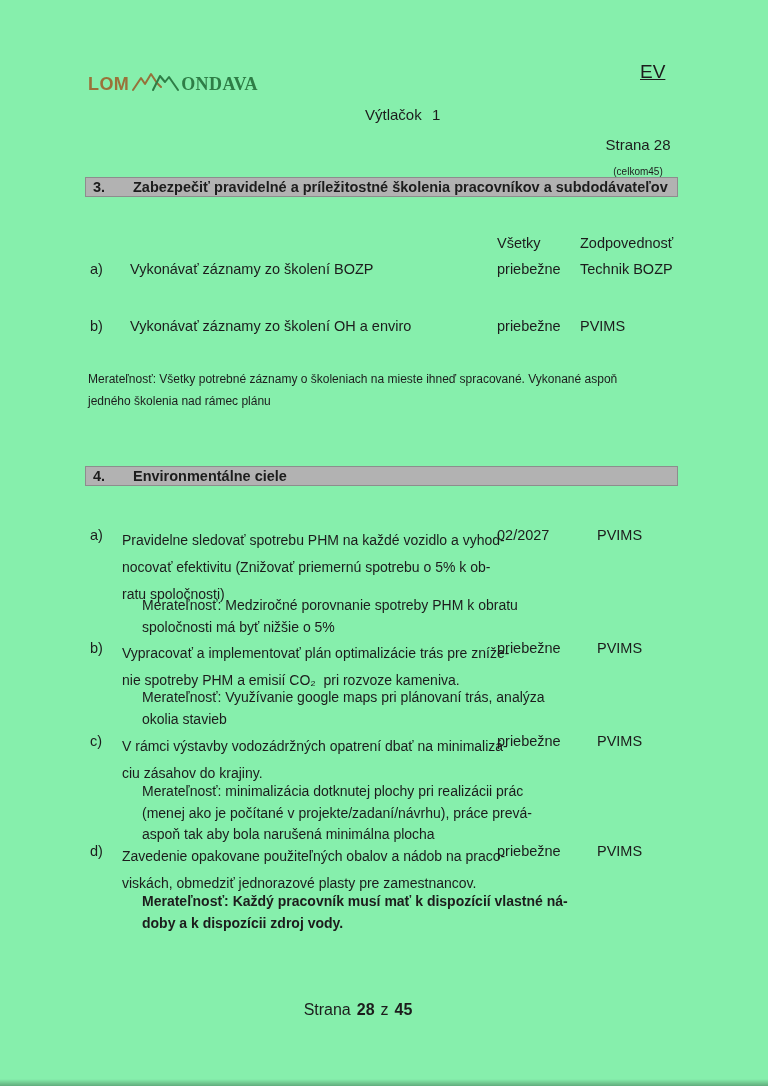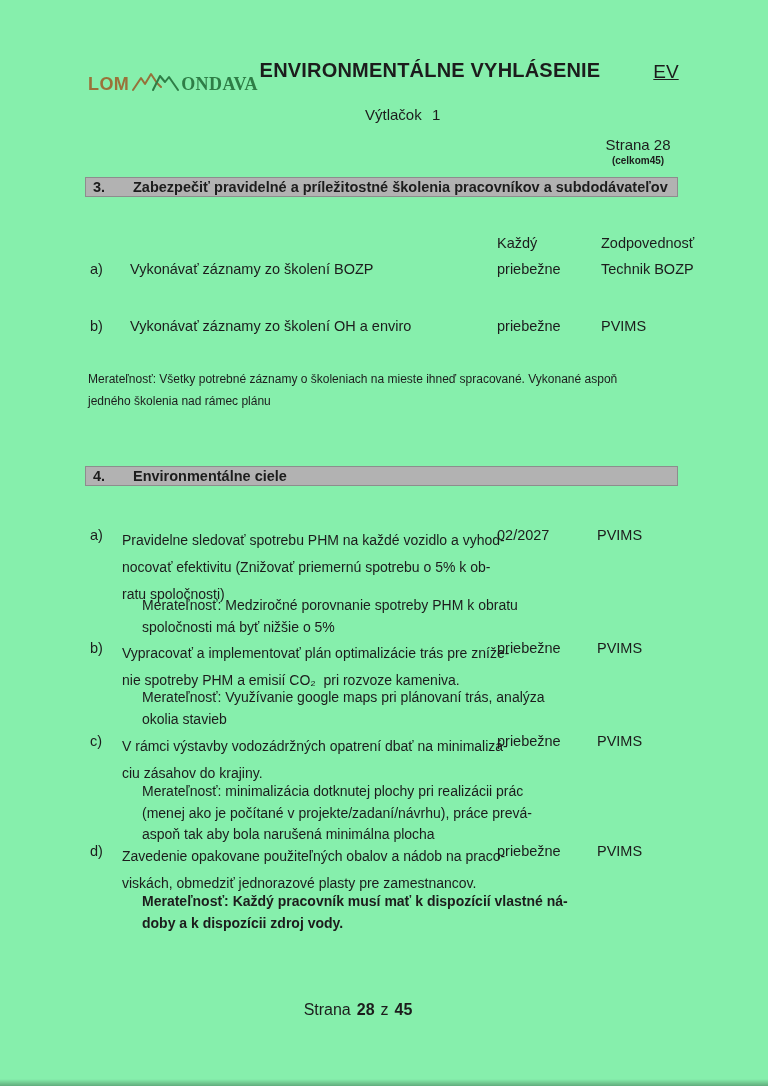--- a/index.html
+++ b/index.html
@@ -26,45 +26,45 @@
   .logo .lom { color: #9a7239; }
   .logo .ondava { color: #2e7d46; font-family: Liberation Serif, serif; }
   .logo svg { margin: 0 1px 0 3px; }
   .doc-title {
     position: absolute; left: 250px; top: 59px; width: 360px;
     text-align: center; font-size: 20px; font-weight: bold; letter-spacing: 0.2px;
     white-space: nowrap;
   }
   .doc-code {
     position: absolute; left: 640px; top: 61px; width: 52px;
-    text-align: center; font-size: 19px; text-decoration: underline;
+    font-size: 19px; text-decoration: underline;
   }
   .copy-label { position: absolute; left: 365px; top: 106px; font-size: 15px; }
   .copy-number { position: absolute; left: 432px; top: 106px; font-size: 15px; }
   .page-info { position: absolute; left: 594px; top: 104px; width: 88px; text-align: center; }
   .page-info .strana { font-size: 15px; margin-top: 32px; }
-  .page-info .celkom { font-size: 10px; margin-top: 2px; font-weight: bold; }
+  .page-info .celkom { font-size: 10px; margin-top: 13px; }
 
   
   .section-bar {
     position: absolute; left: 85px; width: 593px; height: 20px;
     background: #b2b2b2; border: 1px solid #8d8d8d;
     display: flex; align-items: center;
     font-weight: bold; font-size: 14.5px;
   }
   .section-bar .num { width: 47px; padding-left: 7px; flex: 0 0 auto; }
   .bar-3 { top: 177px; }
   .bar-4 { top: 466px; }
 
   
   .trow { position: absolute; left: 0; width: 768px; font-size: 14.5px; }
   .trow .c-label { position: absolute; left: 90px; white-space: nowrap; }
   .trow .c-text  { position: absolute; left: 130px; white-space: nowrap; }
   .trow .c-term  { position: absolute; left: 497px; white-space: nowrap; }
-  .trow .c-resp  { position: absolute; left: 601px; white-space: nowrap; }
+  .trow .c-resp  { position: absolute; left: 580px; white-space: nowrap; }
   .thead { top: 235px; }
   .r3a { top: 261px; }
   .r3b { top: 318px; }
 
   .meas3 {
     position: absolute; left: 88px; top: 369px; width: 610px;
     font-size: 12px; line-height: 21.5px; white-space: pre;
   }
 
   
@@ -101,38 +101,37 @@
     <span class="lom">LOM</span>
     <span>
       <svg width="48" height="24" viewBox="0 0 48 24">
         <path d="M1,20 L9,8 L13,14 L19,4 L25,13 L29,17" fill="none" stroke="#96713a" stroke-width="2" stroke-linejoin="round" stroke-linecap="round"></path>
         <path d="M21,20 L28,6 L33,12 L37,7 L46,20" fill="none" stroke="#2e7d46" stroke-width="2" stroke-linejoin="round" stroke-linecap="round"></path>
       </svg>
     </span>
     <span class="ondava">ONDAVA</span>
   </div>
 
-  <div class="doc-title">ENVIRONMENTÁLNE VYHLÁSENIE</div>
   <div class="doc-code">EV</div>
 
   <div class="copy-label">Výtlačok</div>
   <div class="copy-number">1</div>
 
   <div class="page-info">
     <div class="strana">Strana 28</div>
     <div class="celkom">(celkom45)</div>
   </div>
 
   <div class="section-bar bar-3">
     <span class="num">3.</span>
     <span>Zabezpečiť pravidelné a príležitostné školenia pracovníkov a subdodávateľov</span>
   </div>
 
   <div class="trow thead">
-    <span class="c-term">Každý</span>
+    <span class="c-term">Všetky</span>
     <span class="c-resp">Zodpovednosť</span>
   </div>
 
   <div class="trow r3a">
     <span class="c-label">a)</span>
     <span class="c-text">Vykonávať záznamy zo školení BOZP</span>
     <span class="c-term">priebežne</span>
     <span class="c-resp">Technik BOZP</span>
   </div>
 

